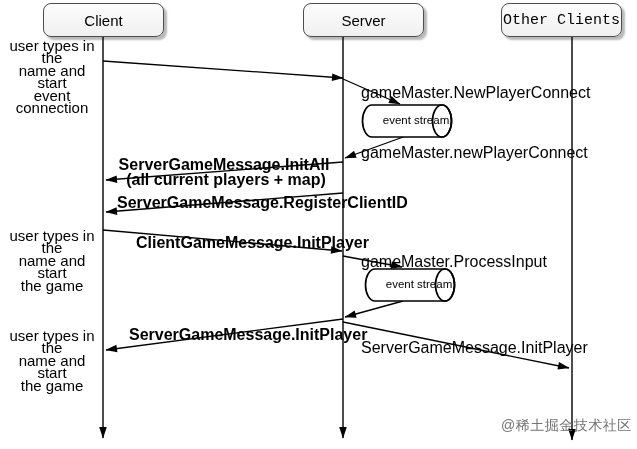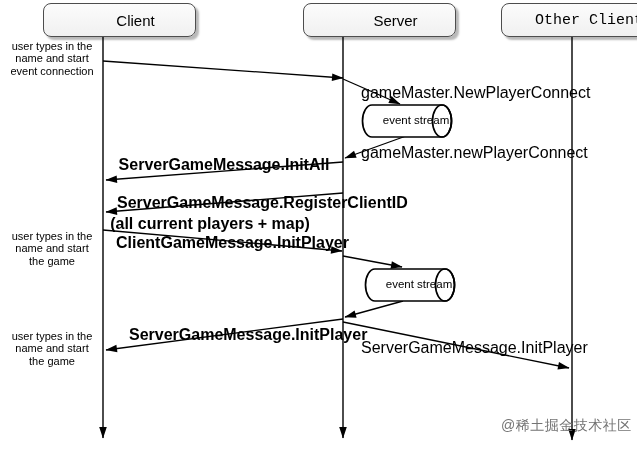--- a/index.html
+++ b/index.html
@@ -6,27 +6,27 @@
   .stage {
     position:relative; width:637px; height:449px; background:#ffffff;
     font-family:"Liberation Sans", sans-serif; overflow:hidden; color:#000;
   }
   svg.layer { position:absolute; left:0; top:0; }
   .actor {
     position:absolute; top:3px; width:119px; height:32px;
     background:linear-gradient(#fcfcfc,#f0f0f0);
     border:1.5px solid #4d4d4d; border-radius:8px;
     display:flex; align-items:center; justify-content:center;
-    font-size:15px; box-shadow:3px 3px 2px rgba(0,0,0,0.28);padding-left:32px;
+    font-size:15px; box-shadow:3px 3px 2px rgba(0,0,0,0.28);
   }
   .msg { position:absolute; font-size:16px; white-space:nowrap; }
   .msg.center { text-align:center;font-weight:bold; }
   .note {
     position:absolute; left:2px; width:100px;
-    font-size:11px; line-height:12.4px; text-align:center;
+    font-size:15px; line-height:12.4px; text-align:center;
   }
   .note span { display:block; }
   .stream-label {
     position:absolute; font-size:11.5px; text-align:center; white-space:nowrap;margin-left:12px;
   }
   .watermark {
     position:absolute; left:501px; top:417px;
     font-size:14px; color:#737373; letter-spacing:0.5px;
   }
 </style>
@@ -91,23 +91,24 @@
   </div>
   <div class="note" style="top:330px;">
     <span>user types in the</span>
     <span>name and start</span>
     <span>the game</span>
   </div>
 
   <div class="msg" style="left:361px; top:84px;">gameMaster.NewPlayerConnect</div>
   <div class="msg" style="left:361px; top:144px;">gameMaster.newPlayerConnect</div>
   <div class="msg center" style="left:118px; width:212px; top:156px;">ServerGameMessage.InitAll</div>
-  <div class="msg center" style="left:104px; width:212px; top:171px;margin-top:44px;">(all current players + map)</div>
+  <div class="msg center" style="left:120px; width:212px; top:171px;">(all current players + map)</div>
   <div class="msg center" style="left:117px; width:210px; top:194px;">ServerGameMessage.RegisterClientID</div>
-  <div class="msg center" style="left:116px; width:210px; top:234px;">ClientGameMessage.InitPlayer</div>
+  <div class="msg center" style="left:136px; width:210px; top:234px;">ClientGameMessage.InitPlayer</div>
+  <div class="msg" style="left:361px; top:253px;">gameMaster.ProcessInput</div>
   <div class="msg center" style="left:129px; width:210px; top:326px;">ServerGameMessage.InitPlayer</div>
   <div class="msg" style="left:361px; top:339px;">ServerGameMessage.InitPlayer</div>
 
   <div class="stream-label" style="left:368px; width:72px; top:114px;">event stream</div>
   <div class="stream-label" style="left:371px; width:72px; top:278px;">event stream</div>
 
   <div class="watermark">@稀土掘金技术社区</div>
 
 </div>
 

